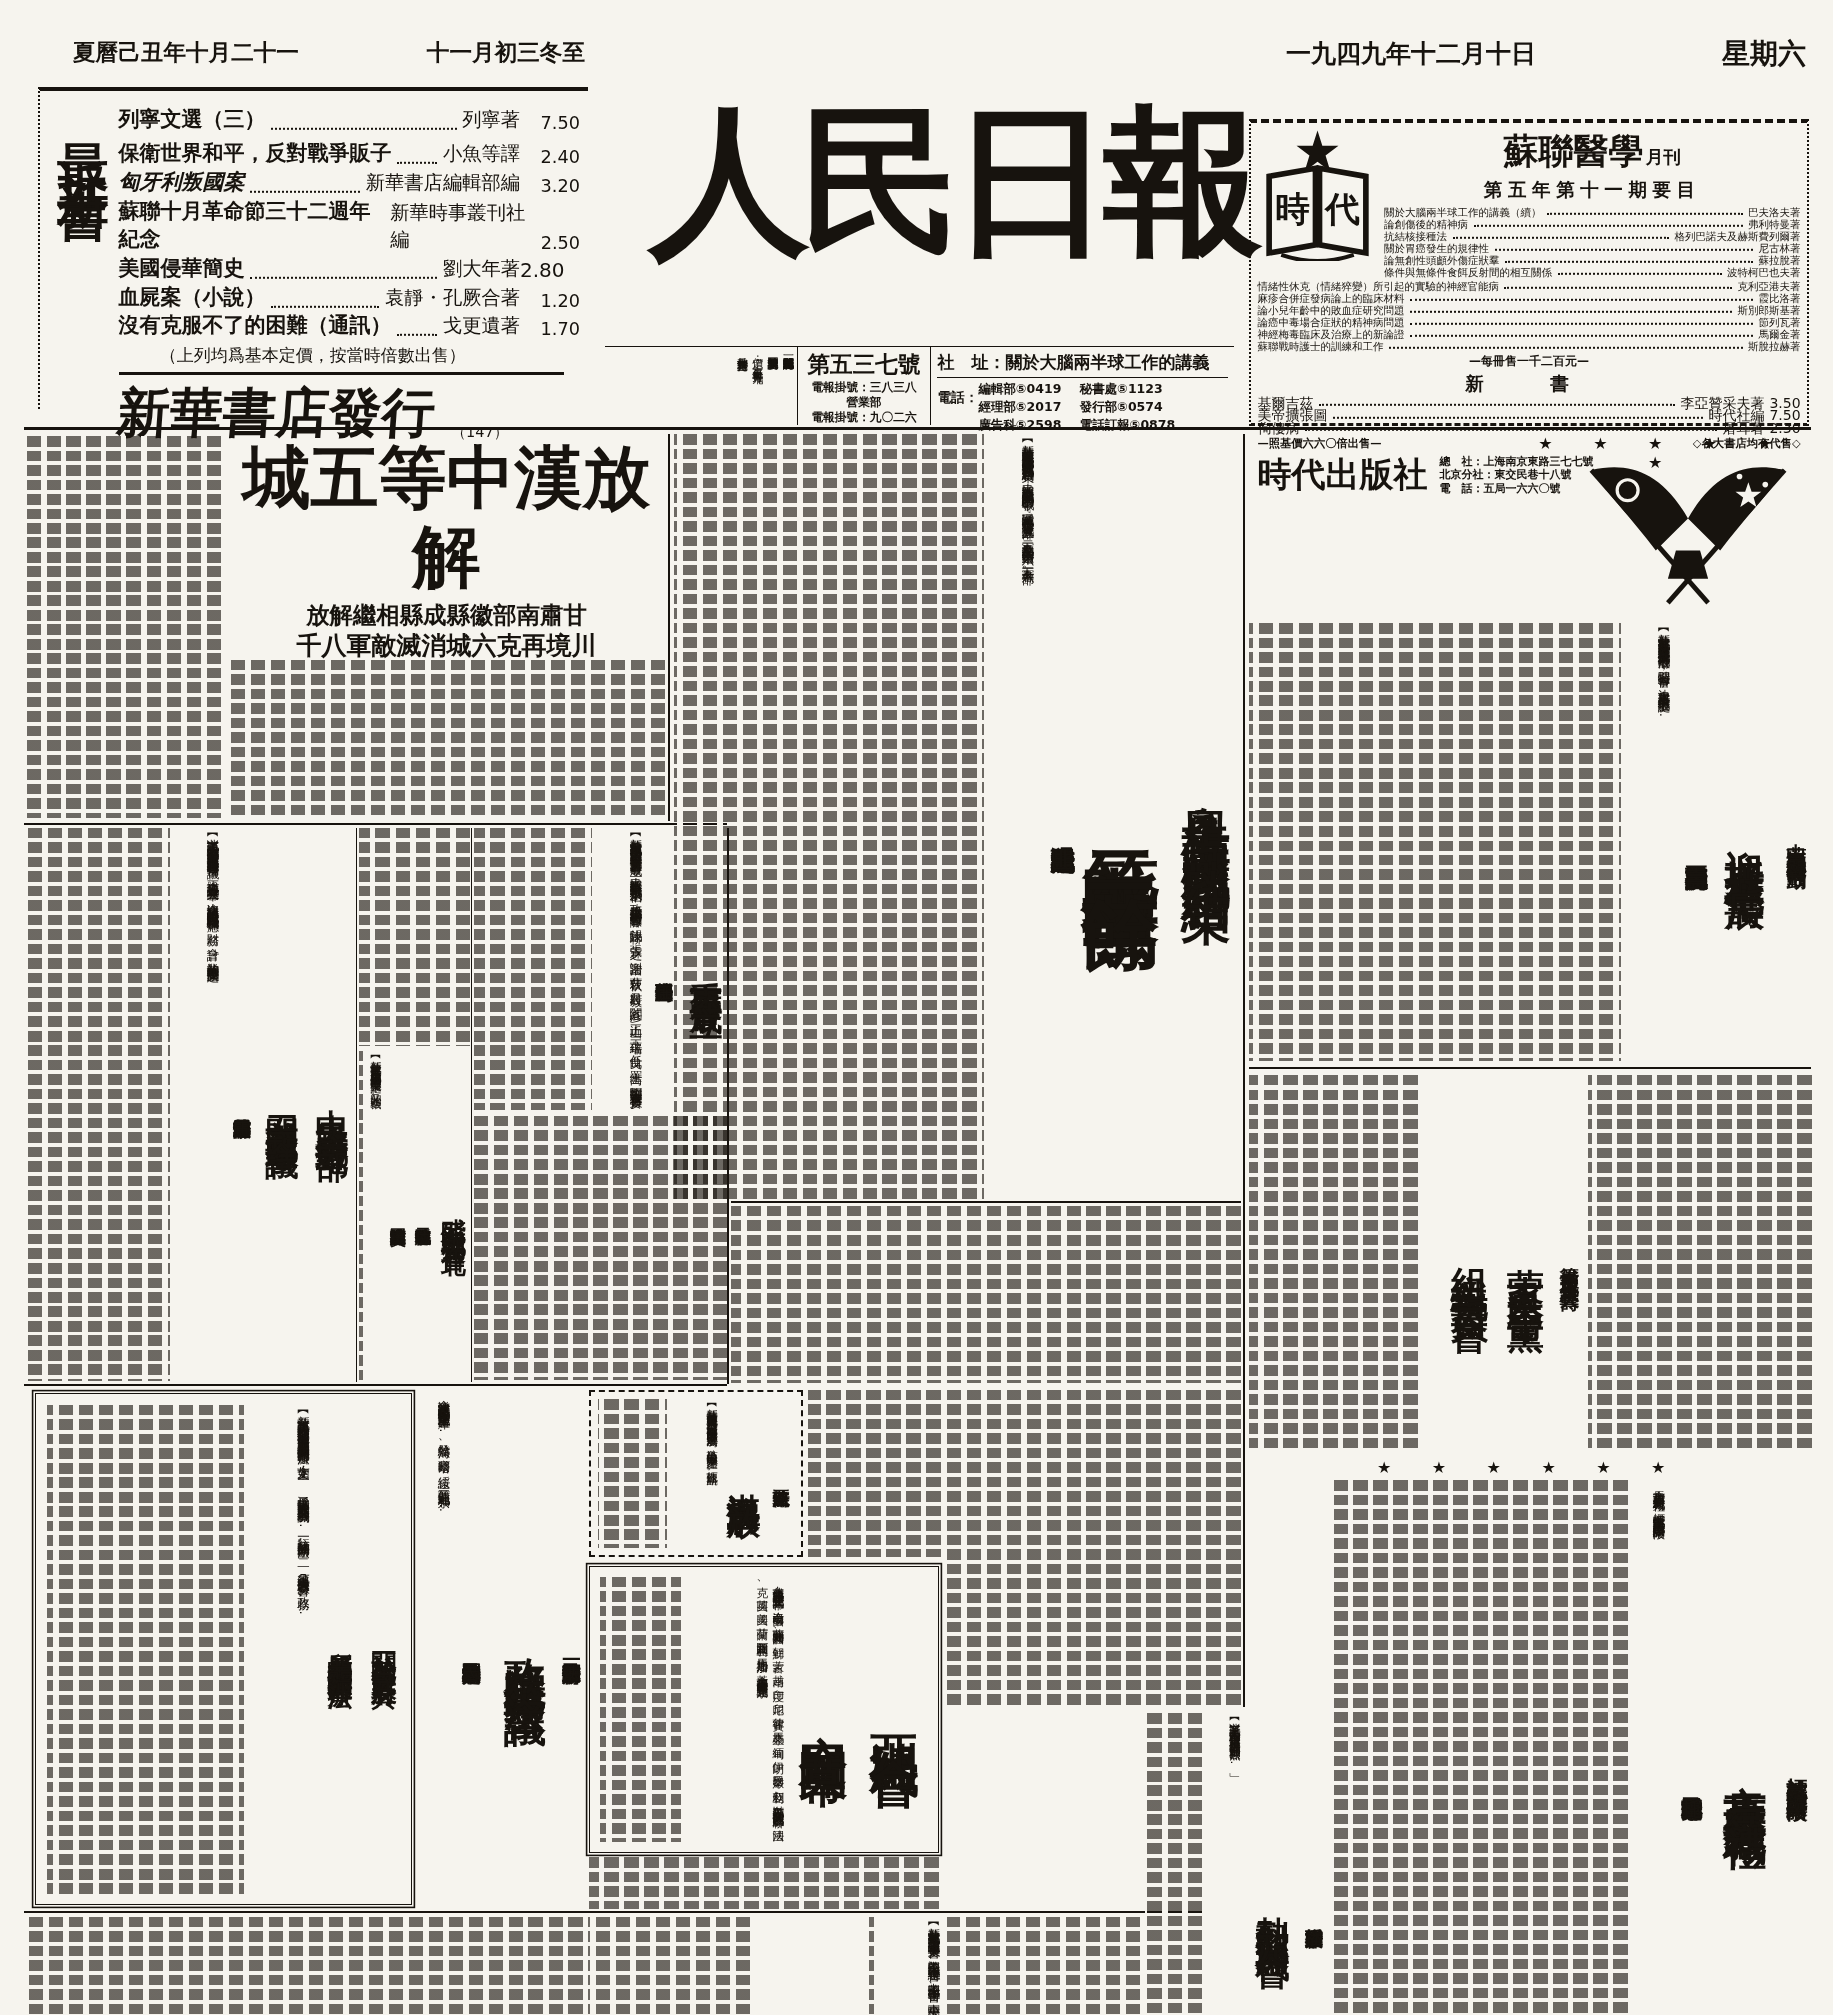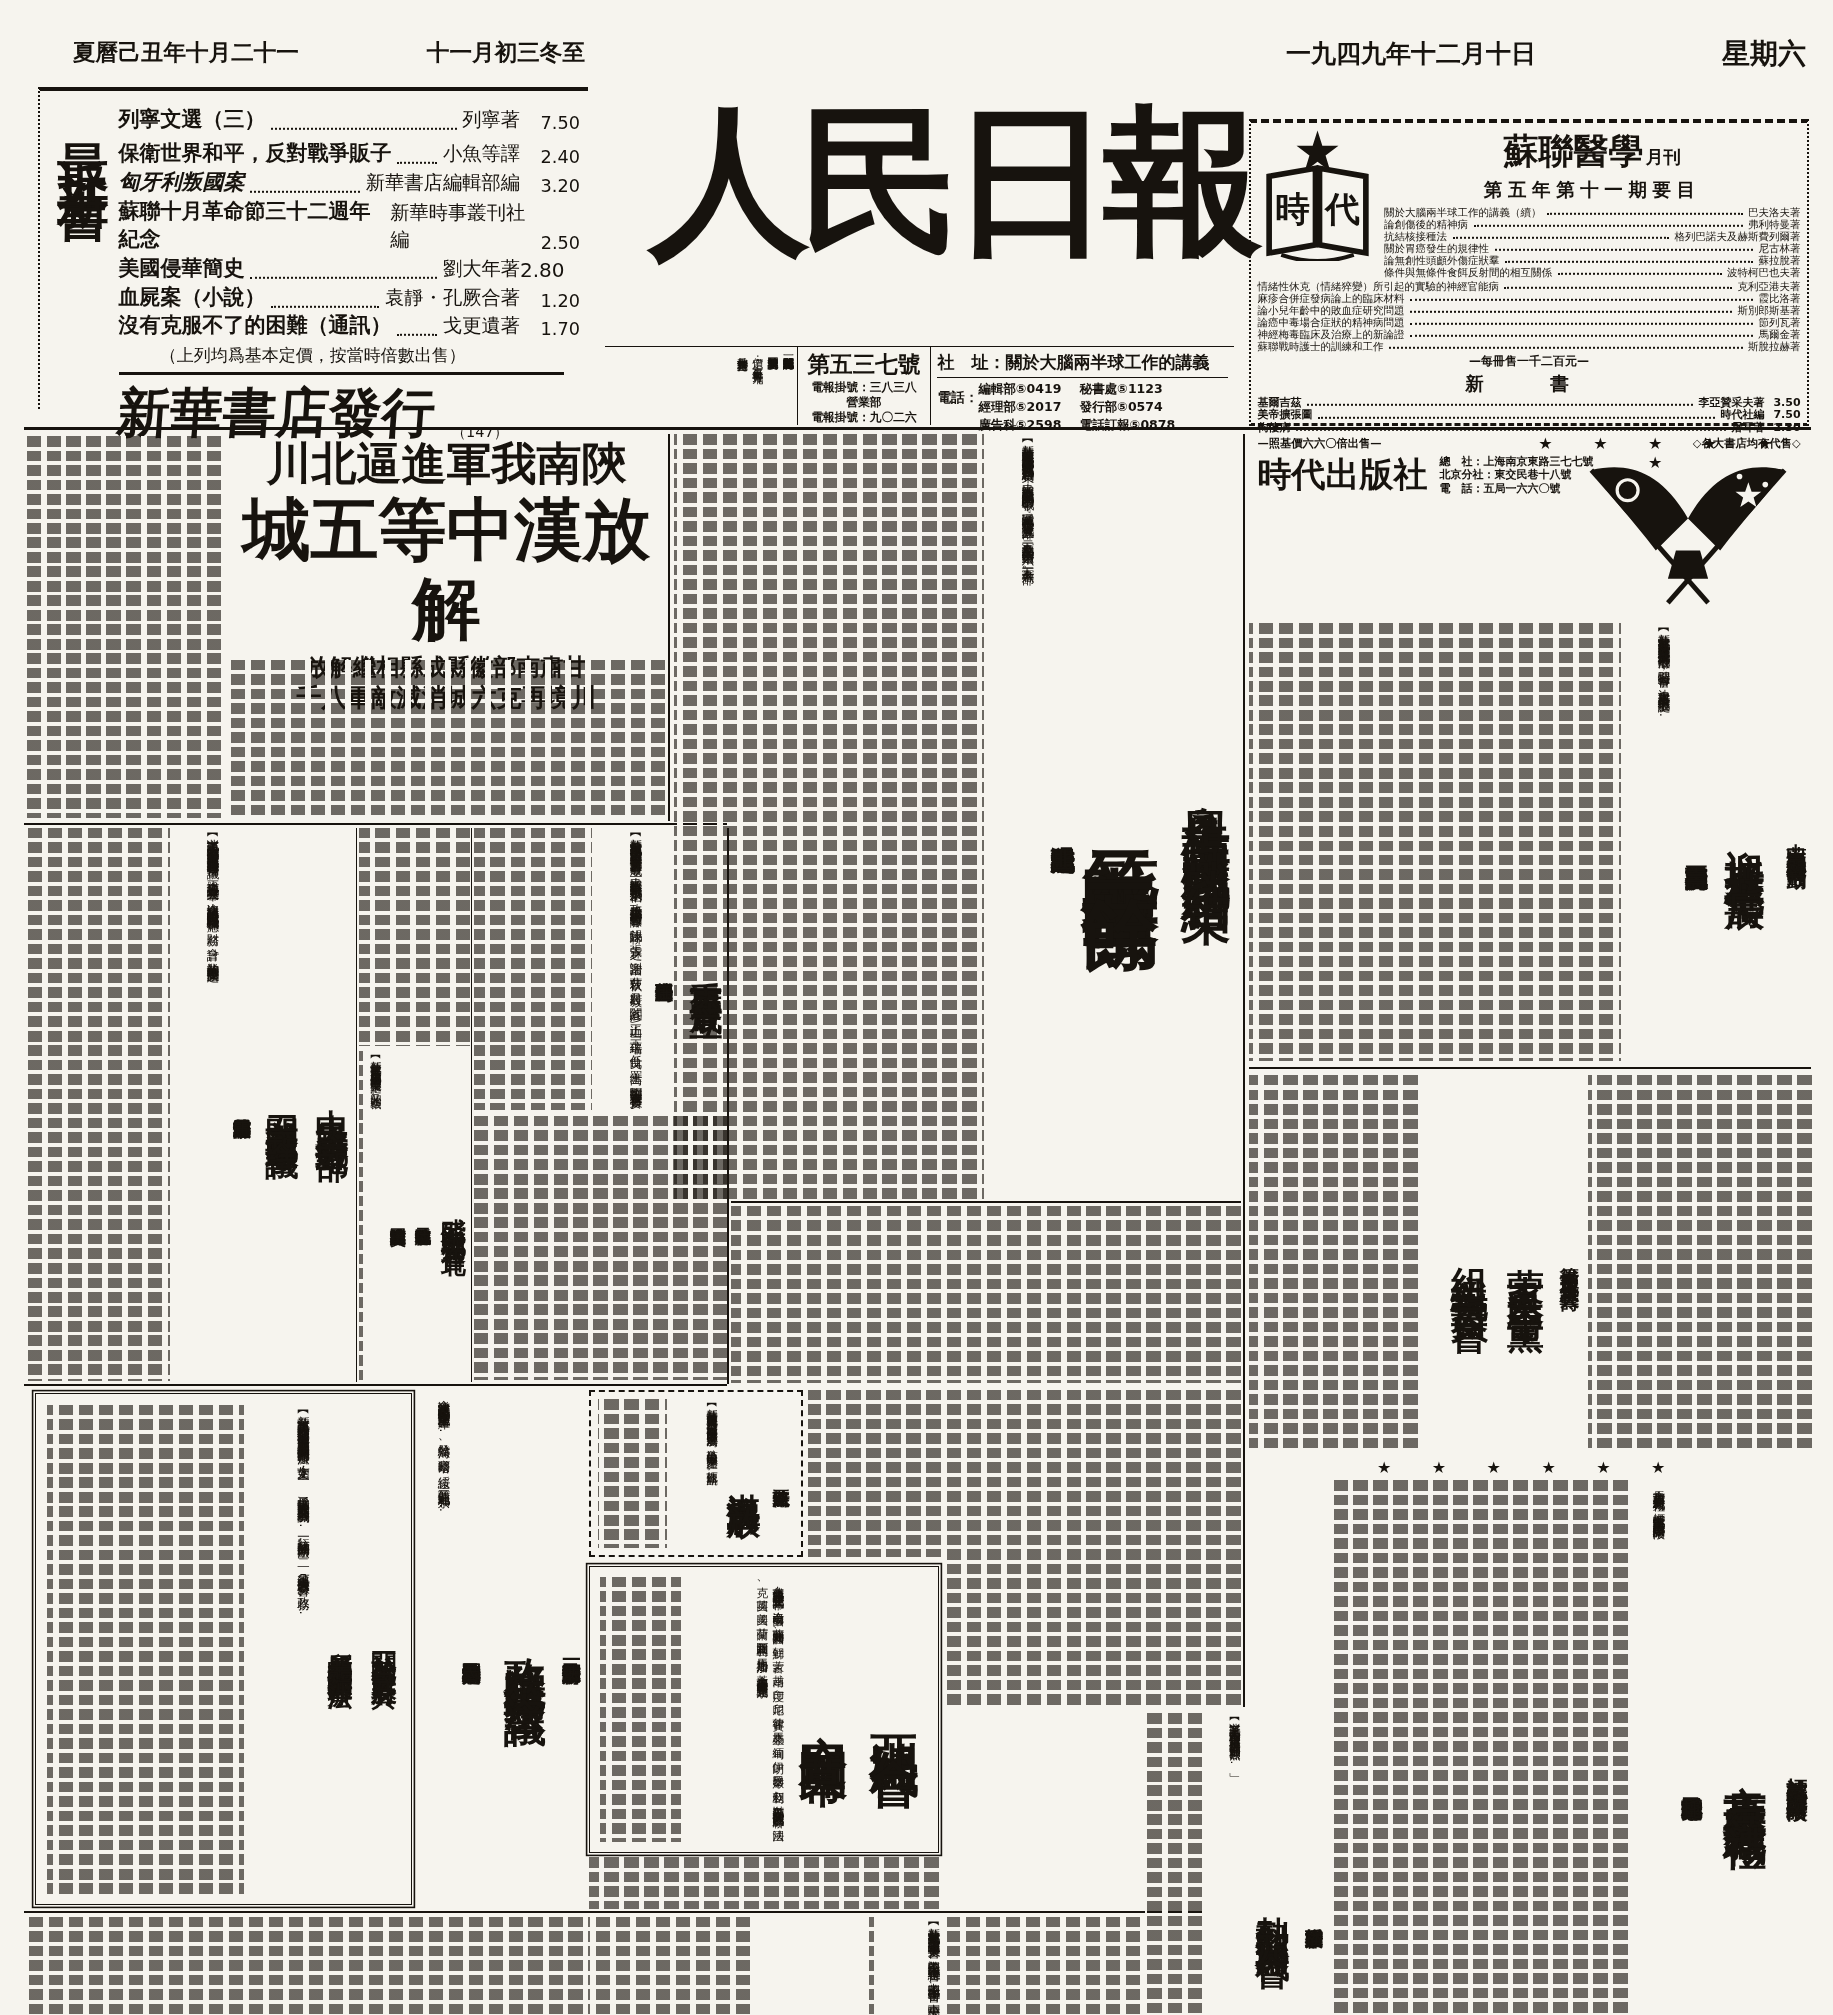--- a/index.html
+++ b/index.html
@@ -213,21 +213,21 @@
           <span>馬爾金著</span>
         </div>
       <div class="adrow">
           <span>蘇聯戰時護士的訓練和工作</span>
           <span class="dots"></span>
           <span>斯脫拉赫著</span>
         </div>
     </div>
     <div class="center" style="font-size:12px;font-weight:700;margin-top:1.6px;">—每冊售一千二百元—</div>
     <div class="center hl" style="font-size:18.5px;letter-spacing:24px;margin-top:0.8px;">新　書</div>
-    <div style="font-size:11px;line-height:12.5px;margin-top:0.8px;font-weight:bold;">
+    <div style="font-size:14px;line-height:12.5px;margin-top:0.8px;">
       <div class="adrow">
           <span>基爾吉茲</span>
           <span class="dots"></span>
           <span>李亞贊采夫著</span>
           <span style="width:36px;text-align:right;">3.50</span>
         </div>
       <div class="adrow">
           <span>美帝擴張圖</span>
           <span class="dots"></span>
           <span>時代社編</span>
@@ -262,21 +262,20 @@
   <div class="vrule" style="left:471px;top:828px;width:1.2px;height:554px;"></div>
   <div class="vrule" style="left:727px;top:828px;width:1.6px;height:556px;"></div>
   <div class="hrule" style="left:24px;top:1384px;width:703px;height:2px;"></div>
   <div class="hrule" style="left:731px;top:1201px;width:510px;height:1.6px;"></div>
   <div class="hrule" style="left:1249px;top:1067px;width:562px;height:2px;"></div>
   <div class="hrule" style="left:24px;top:1911px;width:1217px;height:2px;"></div>
 
   <div class="art" style="left:24px;top:434px;width:641px;height:387px;">
     <div class="sim abs" style="left:0;top:2.4px;width:197px;height:382px;"></div>
     <div class="abs center" style="left:204px;top:4px;width:437px;">
-      <div class="hl" style="font-size:45px;line-height:52px;">川北逼進軍我南陝</div>
       <div class="hl" style="font-size:68px;line-height:79px;">城五等中漢放解</div>
       <div class="kick" style="font-size:23.4px;line-height:30px;margin-top:4px;">放解繼相縣成縣徽部南肅甘</div>
       <div class="kick" style="font-size:25px;line-height:32px;">千八軍敵滅消城六克再境川</div>
     </div>
     <div class="sim abs" style="left:204px;top:226px;width:437px;height:159px;"></div>
   </div>
 
   <div class="art" style="left:674px;top:434px;width:566px;height:765px;">
     <div class="row">
       <div class="hcol v hl" style="width:66px;font-size:49px;letter-spacing:8.9px;">

